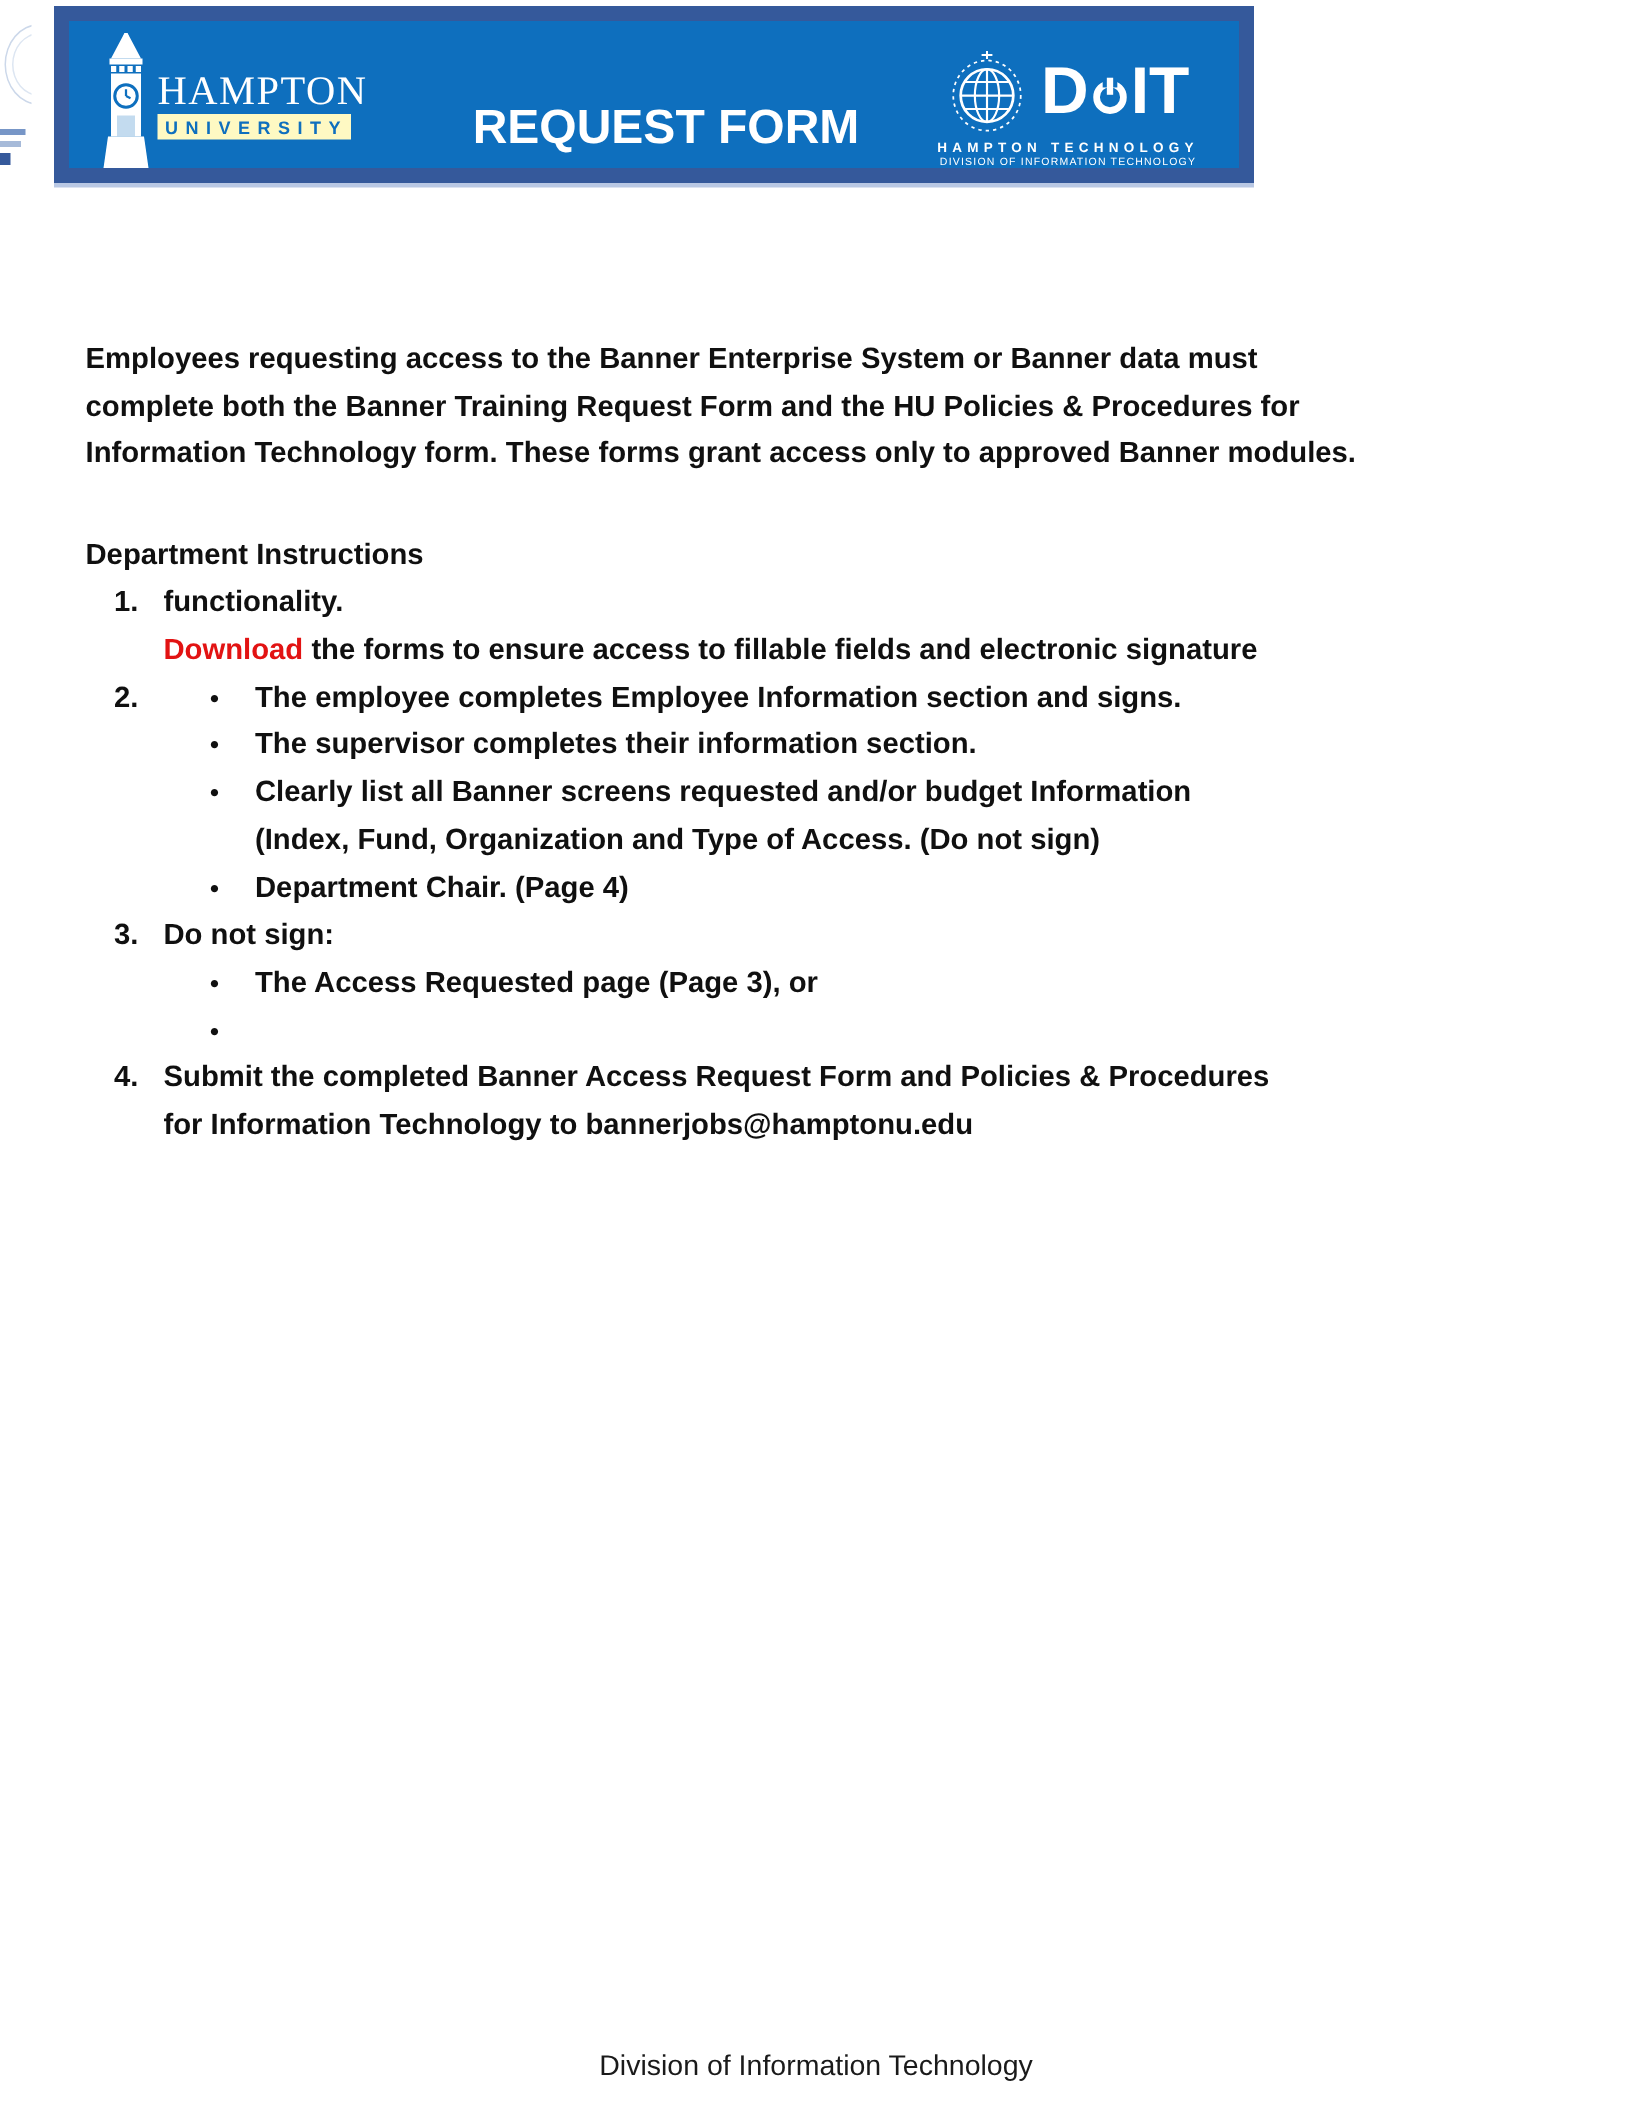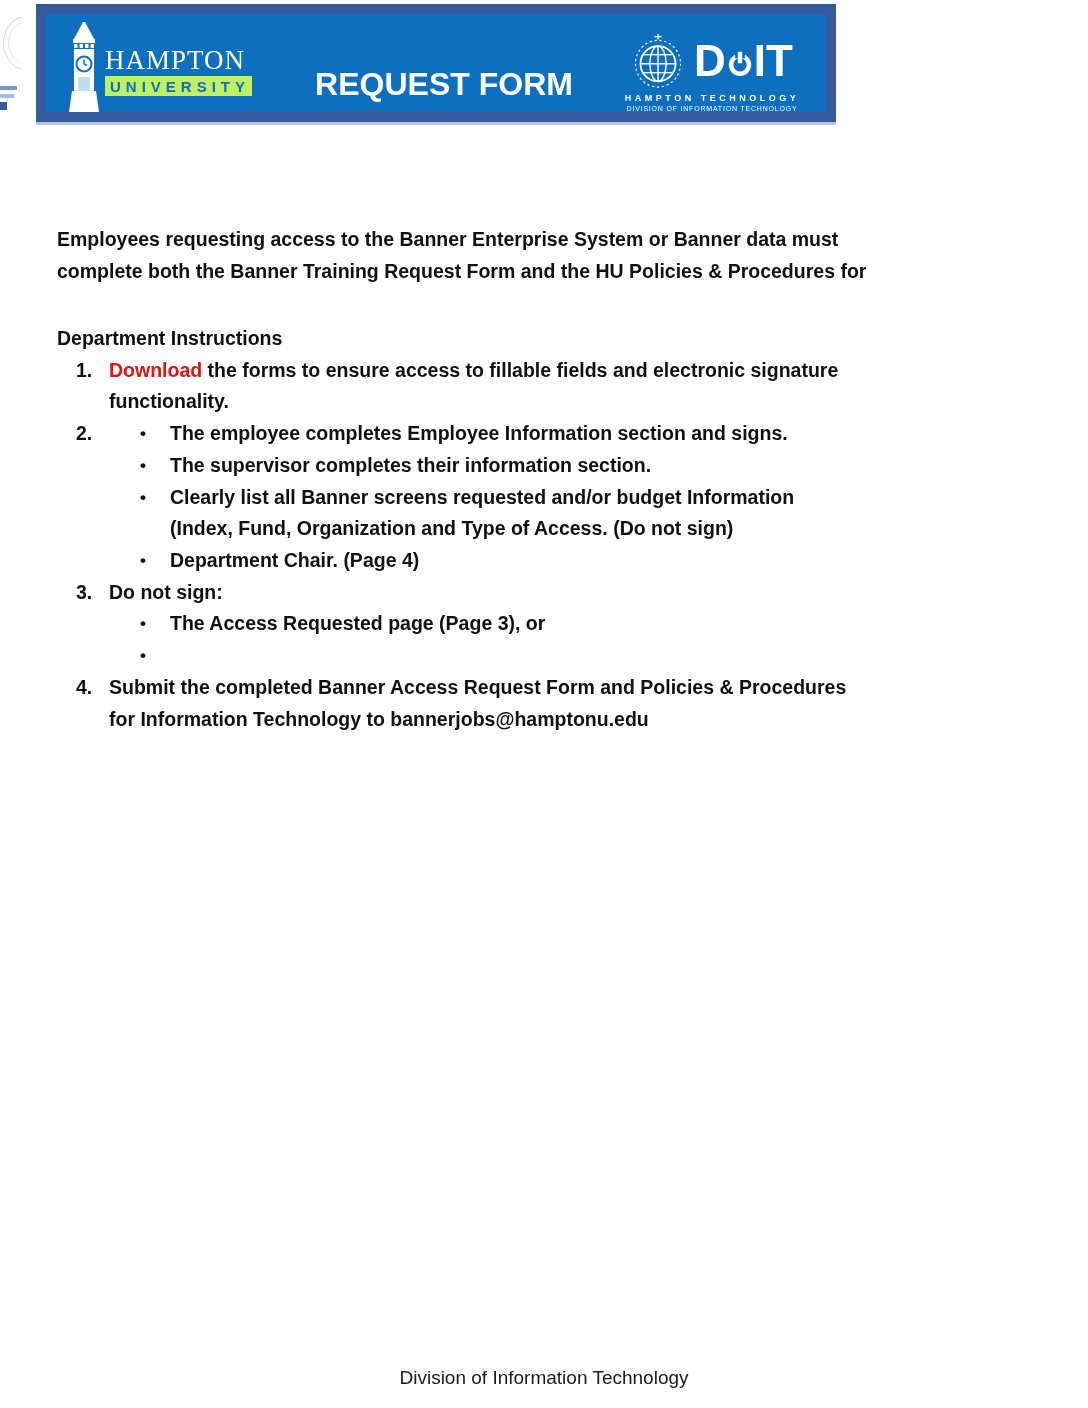--- a/index.html
+++ b/index.html
@@ -26,21 +26,21 @@
     box-shadow:0 3px 0 #b9c8e4;
     display:flex; align-items:flex-end;
   }
 
   
   .hampton { margin-left:20px; display:flex; align-items:flex-start; width:200px; flex:none; }
   .tower-svg { width:36px; height:90px; flex:none; }
   .hampton-text { margin-top:25px; margin-left:3px; }
   .hampton-name { font-family:"Liberation Serif", serif; font-size:27px; color:#ffffff;
     letter-spacing:1px; line-height:26px; }
-  .univ-strip { background:#bef264; color:#0e6fbe; font-size:15px; font-weight:bold;
+  .univ-strip { background:#fef9c3; color:#0e6fbe; font-size:12px; font-weight:bold;
     letter-spacing:5px; padding:2px 2px 1px 5px; margin-top:3px; width:fit-content; }
 
   
   .title-block { flex:1; text-align:center; color:#ffffff; font-weight:bold;
     font-size:32px; line-height:52px; padding-bottom:2px; }
 
   
   .doit { margin-right:24px; width:180px; flex:none; display:flex; flex-direction:column; align-items:center; }
   .doit-top { display:flex; align-items:center; }
   .globe-svg { width:54px; height:56px; margin-right:9px; flex:none; }
@@ -140,31 +140,32 @@
       <div class="doit-sub1">HAMPTON TECHNOLOGY</div>
       <div class="doit-sub2">DIVISION OF INFORMATION TECHNOLOGY</div>
     </div>
   </div>
 
   <div class="body-block">
 
     <div class="intro">
       <div class="intro-line">Employees requesting access to the Banner Enterprise System or Banner data must</div>
       <div class="intro-line">complete both the Banner Training Request Form and the HU Policies &amp; Procedures for</div>
+      <div class="intro-line">Information Technology form. These forms grant access only to approved Banner modules.</div>
     </div>
 
     <div class="section-heading">Department Instructions</div>
 
     <div class="olist">
 
       <div class="oitem">
         <span class="onum">1.</span>
         <div class="ocontent">
+          <div class="bline">functionality.</div>
           <div class="bline"><span class="red-word">Download</span><span> the forms to ensure access to fillable fields and electronic signature</span></div>
-          <div class="bline">functionality.</div>
         </div>
       </div>
 
       <div class="oitem">
         <span class="onum">2.</span>
         <div class="ocontent">
 
           <div class="bullet-row">
             <span class="bmark">•</span>
             <div>

